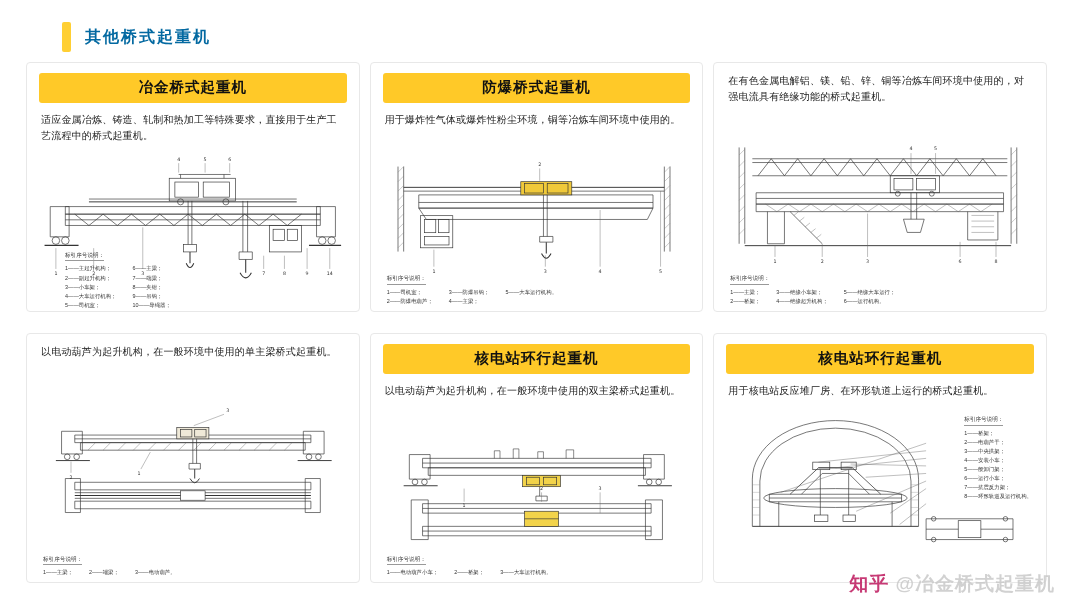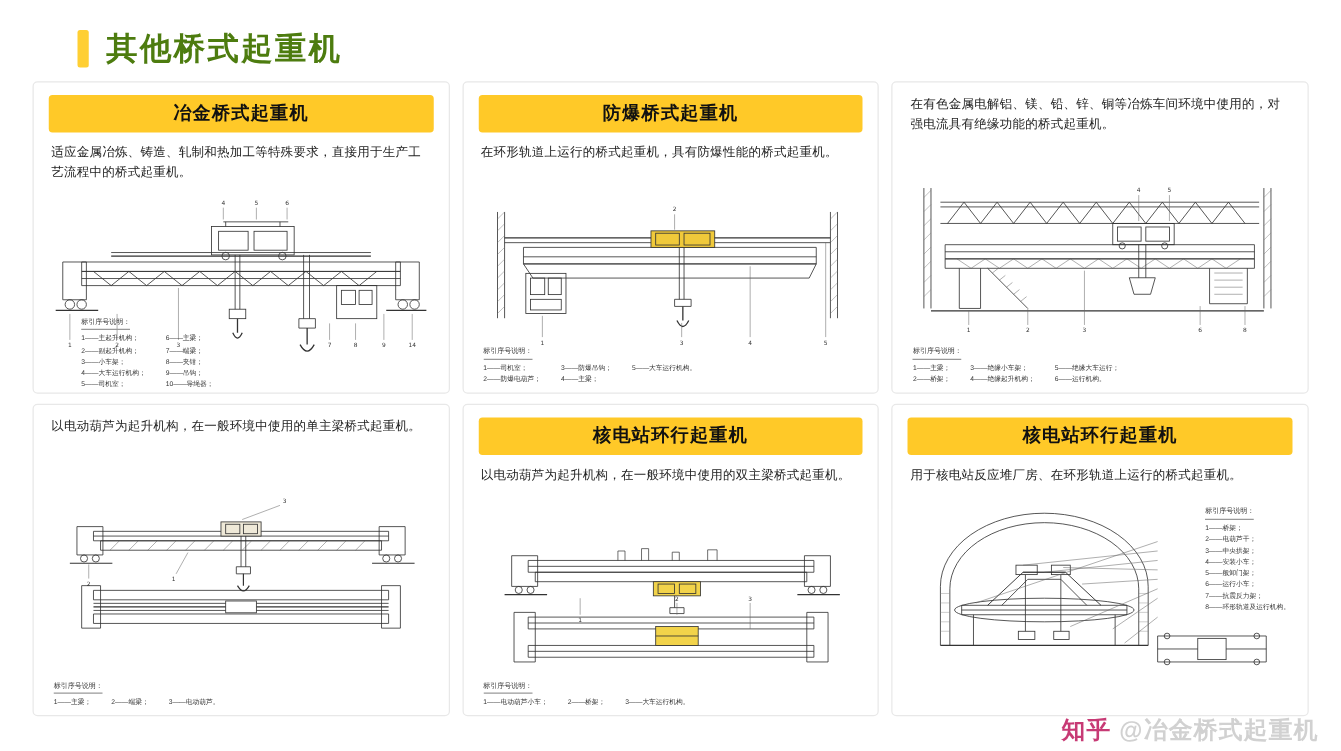--- a/index.html
+++ b/index.html
@@ -23,33 +23,33 @@
     padding: 22px 0 10px 62px;
   }
   .header-bar {
     width: 9px;
     height: 30px;
     background: #ffcf33;
     border-radius: 2px;
     margin-right: 14px;
   }
   .header-title {
-    font-size: 25px;
+    font-size: 16px;
     font-weight: bold;
     letter-spacing: 2px;
-    color: #4d7c0f;
+    color: #0369a1;
     font-family: Liberation Serif, serif;
   }
 
   
   .grid {
     display: grid;
     grid-template-columns: repeat(3, 1fr);
     grid-template-rows: 250px 250px;
-    gap: 8px 10px;
+    gap: 21px 10px;
     padding: 0 26px;
     box-sizing: border-box;
   }
   .card {
     border: 1px solid #e8e8e8;
     border-radius: 4px;
     background: #fff;
     position: relative;
     overflow: hidden;
     box-sizing: border-box;
@@ -240,21 +240,21 @@
             <div>9——吊钩；</div>
             <div>10——导绳器；</div>
           </div>
         </div>
       </div>
     </div>
   </div>
 
   <div class="card">
     <div class="card-title">防爆桥式起重机</div>
-    <div class="card-desc">在环形轨道上运行的桥式起重机，具有防爆性能的桥式起重机。</div>
+    <div class="card-desc">用于爆炸性气体或爆炸性粉尘环境，铜等冶炼车间环境中使用的。</div>
     <div class="card-figure">
       <svg viewBox="0 0 330 150" preserveAspectRatio="xMidYMid meet">
         <g stroke="#333" fill="none" stroke-width="0.7">
 
           <path d="M18 18 L18 108 M24 18 L24 108"></path>
           <g stroke="#777" stroke-width="0.4">
             <line x1="18" y1="24" x2="24" y2="18"></line>
               <line x1="18" y1="34" x2="24" y2="28"></line>
             <line x1="18" y1="44" x2="24" y2="38"></line>
               <line x1="18" y1="54" x2="24" y2="48"></line>

